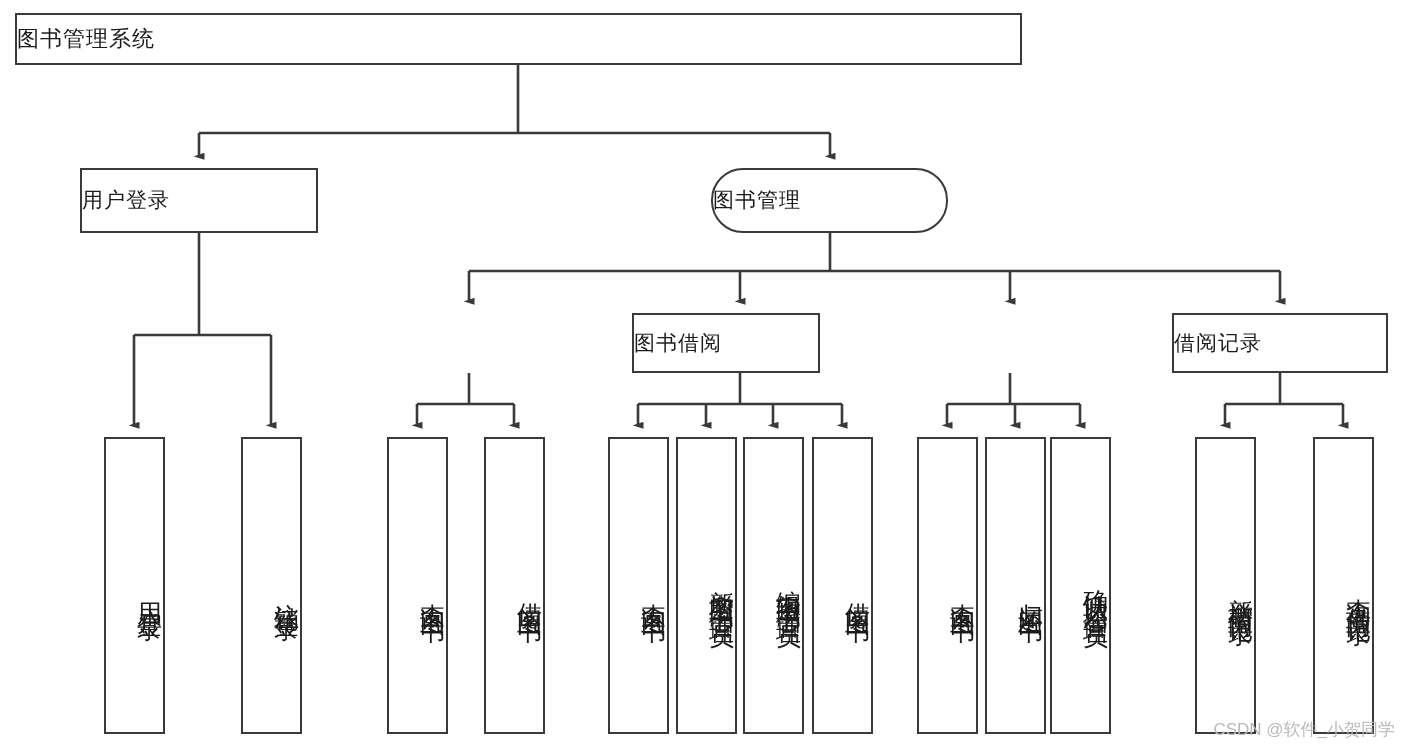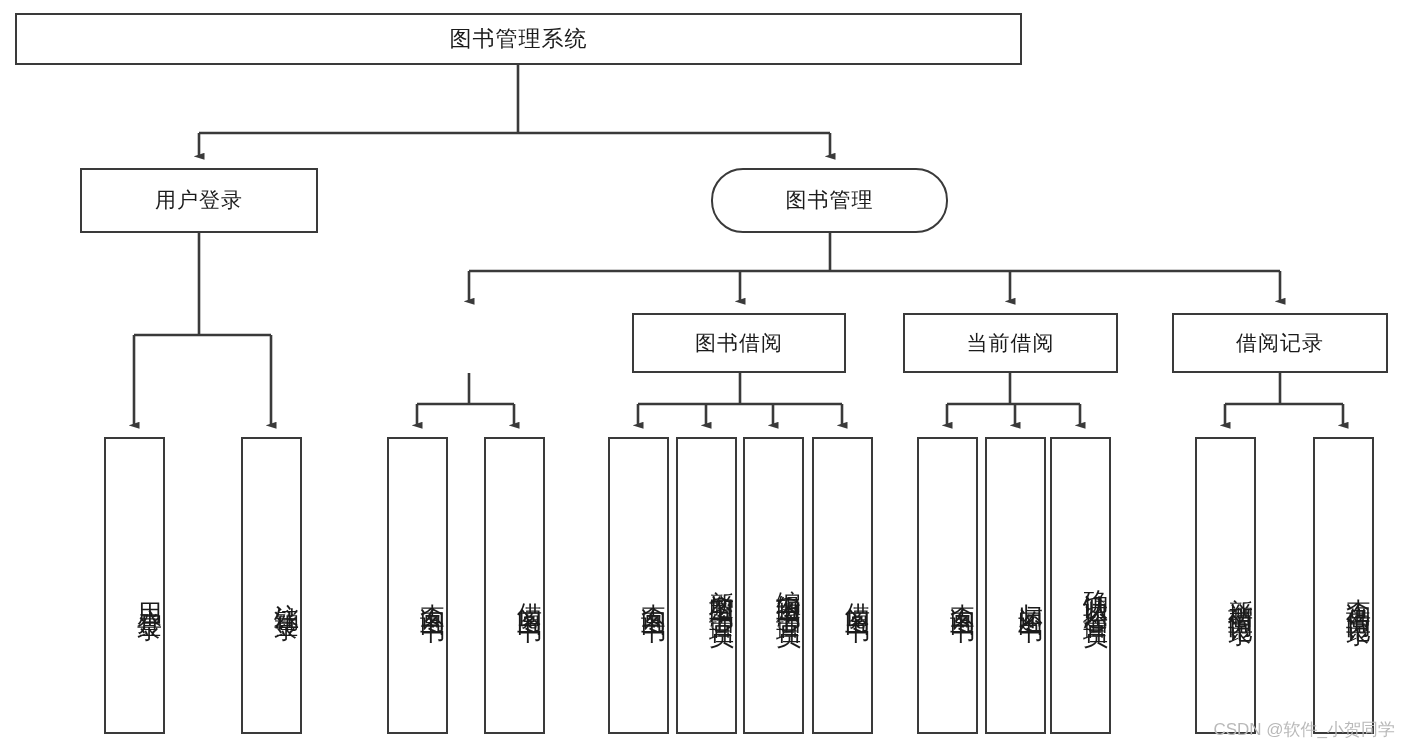--- a/index.html
+++ b/index.html
@@ -12,21 +12,20 @@
   #diagram-root{position:relative;width:1405px;height:747px;}
   #wires{position:absolute;left:0;top:0;width:1405px;height:747px;}
 
   .node{
     position:absolute;
     box-sizing:border-box;
     background:#ffffff;
     border:2px solid #3a3a3a;
     display:flex;
     align-items:center;
-    justify-content:center;
     color:#1b1b1b;
   }
   .node.h{flex-direction:row;}
   .node .lbl{
     font-size:21px;
     line-height:1.25;
     letter-spacing:1px;
     white-space:nowrap;
   }
   .node.root .lbl{font-size:22px;}
@@ -116,25 +115,22 @@
     <span class="lbl">图书管理系统</span>
   </div>
 
   <div class="node h" id="n-l2-0" style="left: 80px; top: 168px; width: 238px; height: 65px;">
     <span class="lbl">用户登录</span>
   </div>
   <div class="node h" id="n-l2-1" style="left: 711px; top: 168px; width: 237px; height: 65px; border-radius: 32px;">
     <span class="lbl">图书管理</span>
   </div>
 
-  <div class="node h" id="n-l3-1" style="left: 632px; top: 313px; width: 214px; height: 60px;">
+  <div class="node h" id="n-l3-1" style="left: 632px; top: 313px; width: 188px; height: 60px;">
     <span class="lbl">图书借阅</span>
-  </div>
-  <div class="node h" id="n-l3-2" style="left: 903px; top: 313px; width: 215px; height: 60px;">
-    <span class="lbl">当前借阅</span>
   </div>
   <div class="node h" id="n-l3-3" style="left: 1172px; top: 313px; width: 216px; height: 60px;">
     <span class="lbl">借阅记录</span>
   </div>
 
   <div class="node v" id="n-lf-0" style="left: 104px; top: 437px; width: 61px; height: 297px;">
     <span class="lbl">用户登录</span>
   </div>
   <div class="node v" id="n-lf-1" style="left: 241px; top: 437px; width: 61px; height: 297px;">
     <span class="lbl">注销登录</span>

